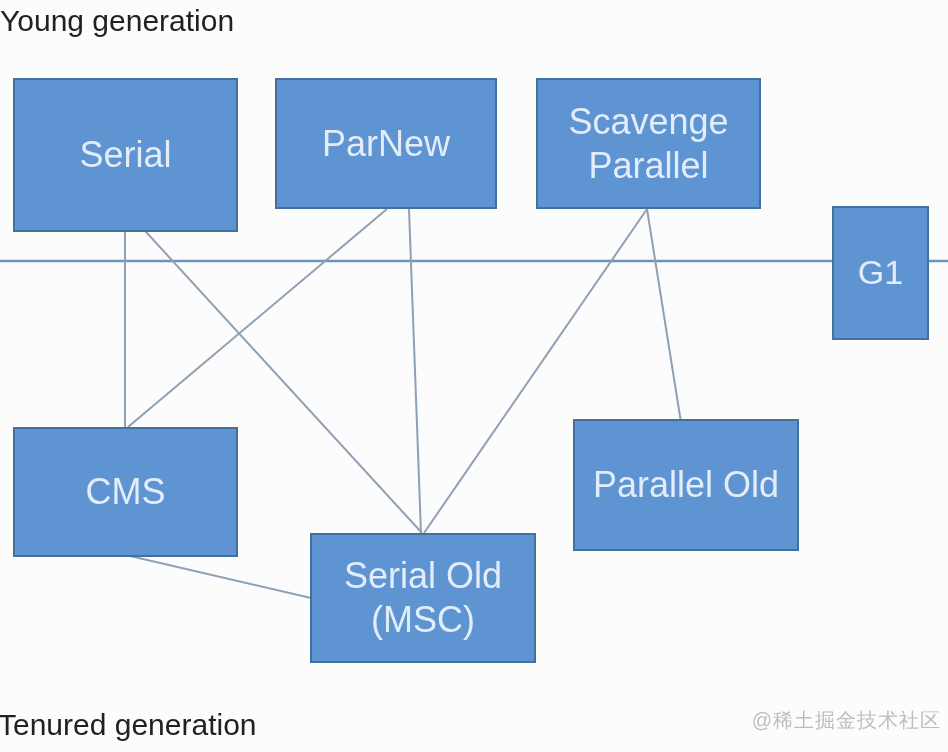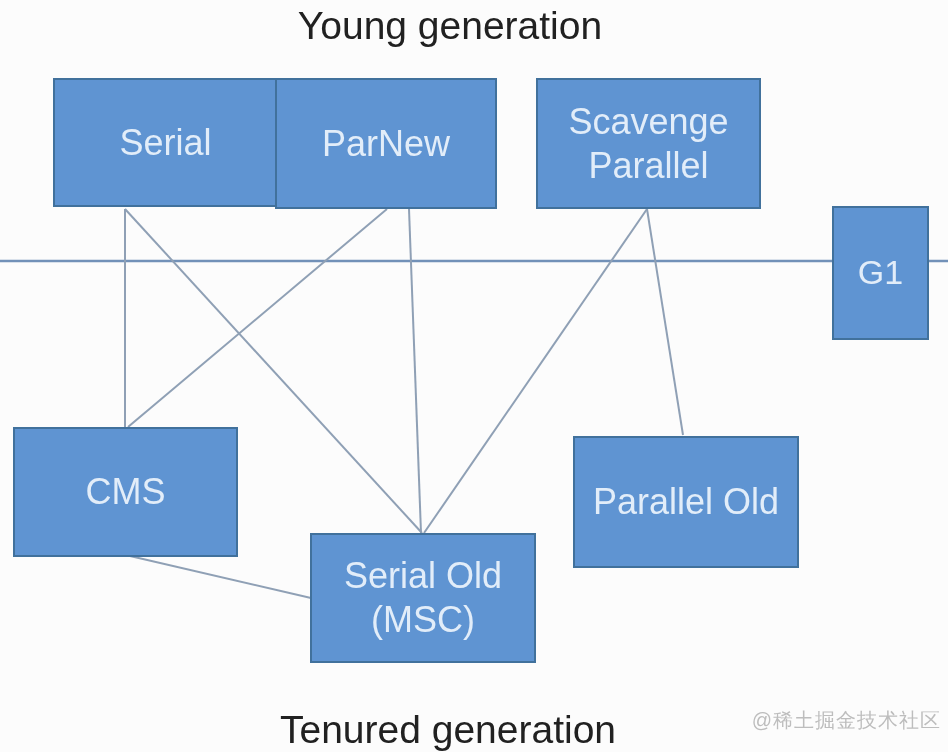--- a/index.html
+++ b/index.html
@@ -19,22 +19,21 @@
     width: 948px;
     height: 752px;
     background: var(--page-bg);
     overflow: hidden;
     font-family: "Liberation Sans", sans-serif;
   }
   .gen-title {
     position: absolute;
     left: 0;
     width: 900px;
-    text-align: center;
-    font-size: 39px;
+    font-size: 30px;
     font-weight: 400;
     color: var(--title-text);
     letter-spacing: 0px;
     white-space: nowrap;
   }
   #young-title { top: 4px; }
   #tenured-title { top: 708px; left: -2px; }
   #connector-layer {
     position: absolute;
     left: 0; top: 0;
@@ -49,27 +48,27 @@
     color: var(--box-text);
     display: flex;
     flex-direction: column;
     align-items: center;
     justify-content: center;
     text-align: center;
     font-size: 36px;
     line-height: 1.22;
     white-space: nowrap;
   }
-  #box-serial            { left: 13px;  top: 78px;  width: 225px; height: 129px; margin-left: 40px; }
+  #box-serial            { left: 13px;  top: 78px;  width: 225px; height: 154px; }
   #box-parnew            { left: 275px; top: 78px;  width: 222px; height: 131px; }
   #box-parallel-scavenge { left: 536px; top: 78px;  width: 225px; height: 131px; }
   #box-g1                { left: 832px; top: 206px; width: 97px;  height: 134px; font-size: 34px; }
   #box-cms               { left: 13px;  top: 427px; width: 225px; height: 130px; }
   #box-serial-old        { left: 310px; top: 533px; width: 226px; height: 130px; }
-  #box-parallel-old      { left: 573px; top: 436px; width: 226px; height: 132px; }
+  #box-parallel-old      { left: 573px; top: 419px; width: 226px; height: 132px; }
   #watermark {
     position: absolute;
     top: 707px;
     right: 7px;
     font-size: 20px;
     color: var(--watermark-text);
     letter-spacing: 1px;
     white-space: nowrap;
   }
 </style>

